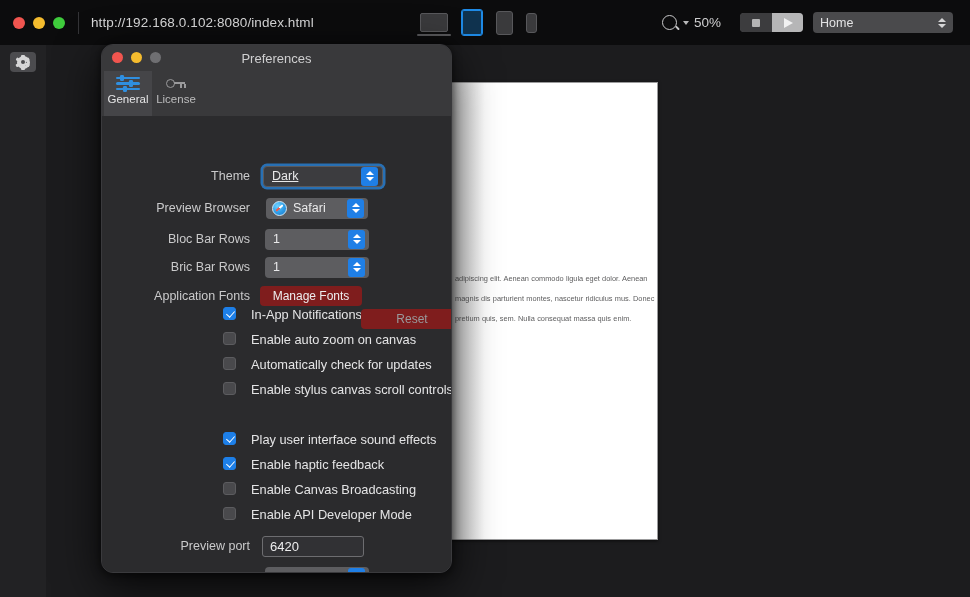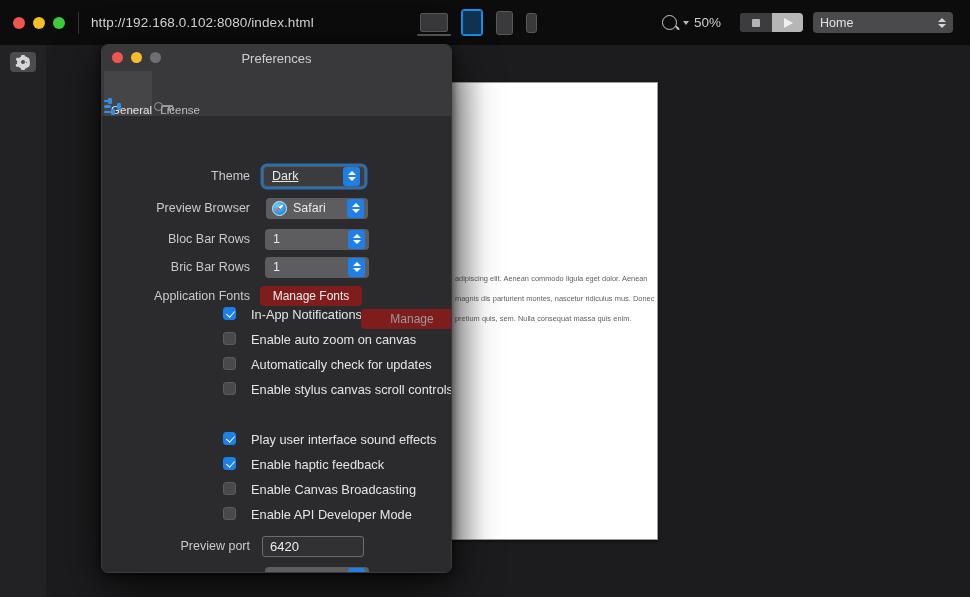--- a/index.html
+++ b/index.html
@@ -97,36 +97,36 @@
   }
   .page .ptext{
     position:absolute; left:-2px; top:186px; width:212px;
     font-size:7.4px; line-height:20px; color:#5d5d5e; text-align:left;
     padding:0 6px; word-spacing:.2px;
   }
 
   
   .dialog{
     position:absolute; left:101px; top:44px; width:351px; height:529px;
-    background:#2b2b2d; border-radius:7px;
+    background:#2b2b2d; border-radius:12px;
     box-shadow:0 14px 46px rgba(0,0,0,.75), 0 2px 10px rgba(0,0,0,.6);
     border:1px solid #3a3a3d; overflow:hidden;
   }
   .dlg-title{
     position:relative; height:26px; background:#39393b;
     display:flex; align-items:center; justify-content:center;
   }
   .dlg-title .t{ color:#cfcfd0; font-size:13px; }
   .dlg-traffic{ position:absolute; left:10px; top:7px; display:flex; gap:8px; }
   .dlg-traffic .tl{ width:11px; height:11px; }
   .dlg-traffic .tl.g{ background:#6f6f72; }
 
   .tabs{ height:45px; background:#39393b; display:flex; align-items:flex-start; padding-left:2px; }
   .tab{
-    width:48px; height:45px; display:flex; flex-direction:row; align-items:flex-end;
+    width:48px; height:45px; display:flex; flex-direction:column; align-items:center;
     justify-content:flex-start; padding-top:3px; gap:0;
   }
   .tab.active{ background:#454548; }
   .tab .lbl{ font-size:11.5px; color:#bcbcbd; }
   .tab.active .lbl{ color:#e6e6e7; }
 
   .sliders-icon{ width:24px; height:19px; display:flex; flex-direction:column; justify-content:center; gap:3.4px; }
   .srow{ position:relative; height:2.4px; background:#2f8fe0; border-radius:2px; }
   .srow .knb{ position:absolute; top:-2px; width:4.2px; height:6.4px; background:#2f8fe0; border-radius:1.2px; }
 
@@ -304,21 +304,21 @@
             <span class="kt2"></span>
         </span>
         <span class="lbl">License</span>
       </div>
     </div>
 
     <div class="dlg-body">
 
       <div class="row" style="top:49px">
         <span class="rlabel">Theme</span>
-        <span class="popup dark focusring" style="left:161px; width:102px;text-decoration:underline;">
+        <span class="popup dark focusring" style="left:161px; width:120px;text-decoration:underline;">
           <span>Dark</span>
           <span class="stepper">
               <i class="up"></i>
               <i class="dn"></i>
             </span>
         </span>
       </div>
 
       <div class="row" style="top:81px">
         <span class="rlabel">Preview Browser</span>
@@ -356,21 +356,21 @@
 
       <div class="row" style="top:169px">
         <span class="rlabel">Application Fonts</span>
         <span class="btn" style="left:158px; width:102px; top:1px;">Manage Fonts</span>
       </div>
 
       <div class="cbrow" style="top:191px">
         <span class="cbox on"></span>
         <span class="cblabel">In-App Notifications</span>
       </div>
-      <span class="btn disabled" style="left:259px; top:193px; width:102px; position:absolute;">Manage</span>
+      <span class="btn disabled" style="left:259px; top:193px; width:102px; position:absolute;">Reset</span>
 
       <div class="cbrow" style="top:216px">
         <span class="cbox"></span>
         <span class="cblabel">Enable auto zoom on canvas</span>
       </div>
       <div class="cbrow" style="top:241px">
         <span class="cbox"></span>
         <span class="cblabel">Automatically check for updates</span>
       </div>
       <div class="cbrow" style="top:266px">

